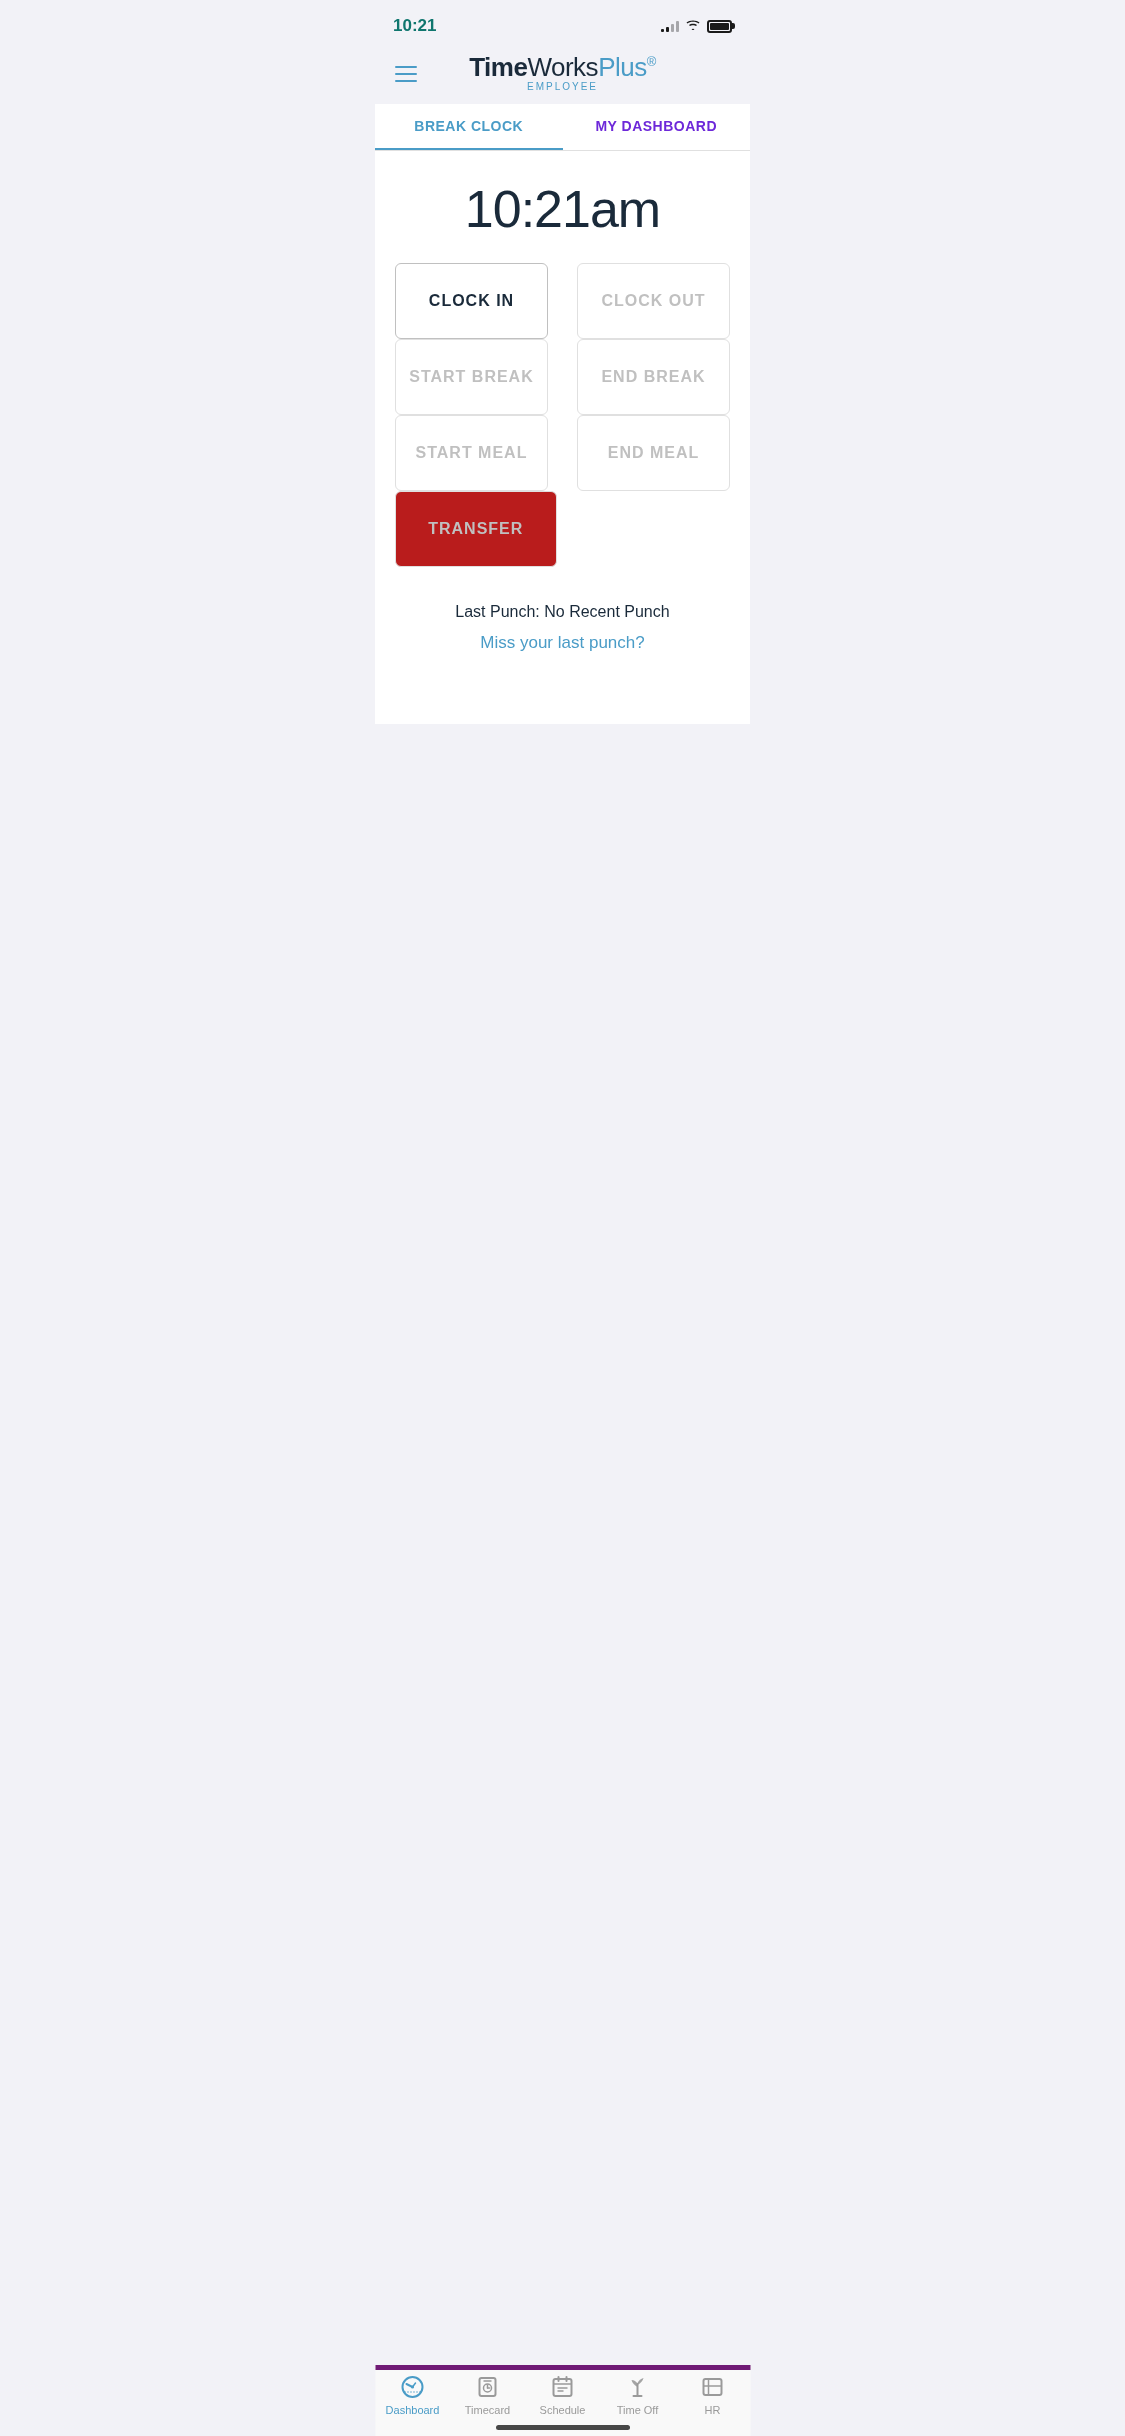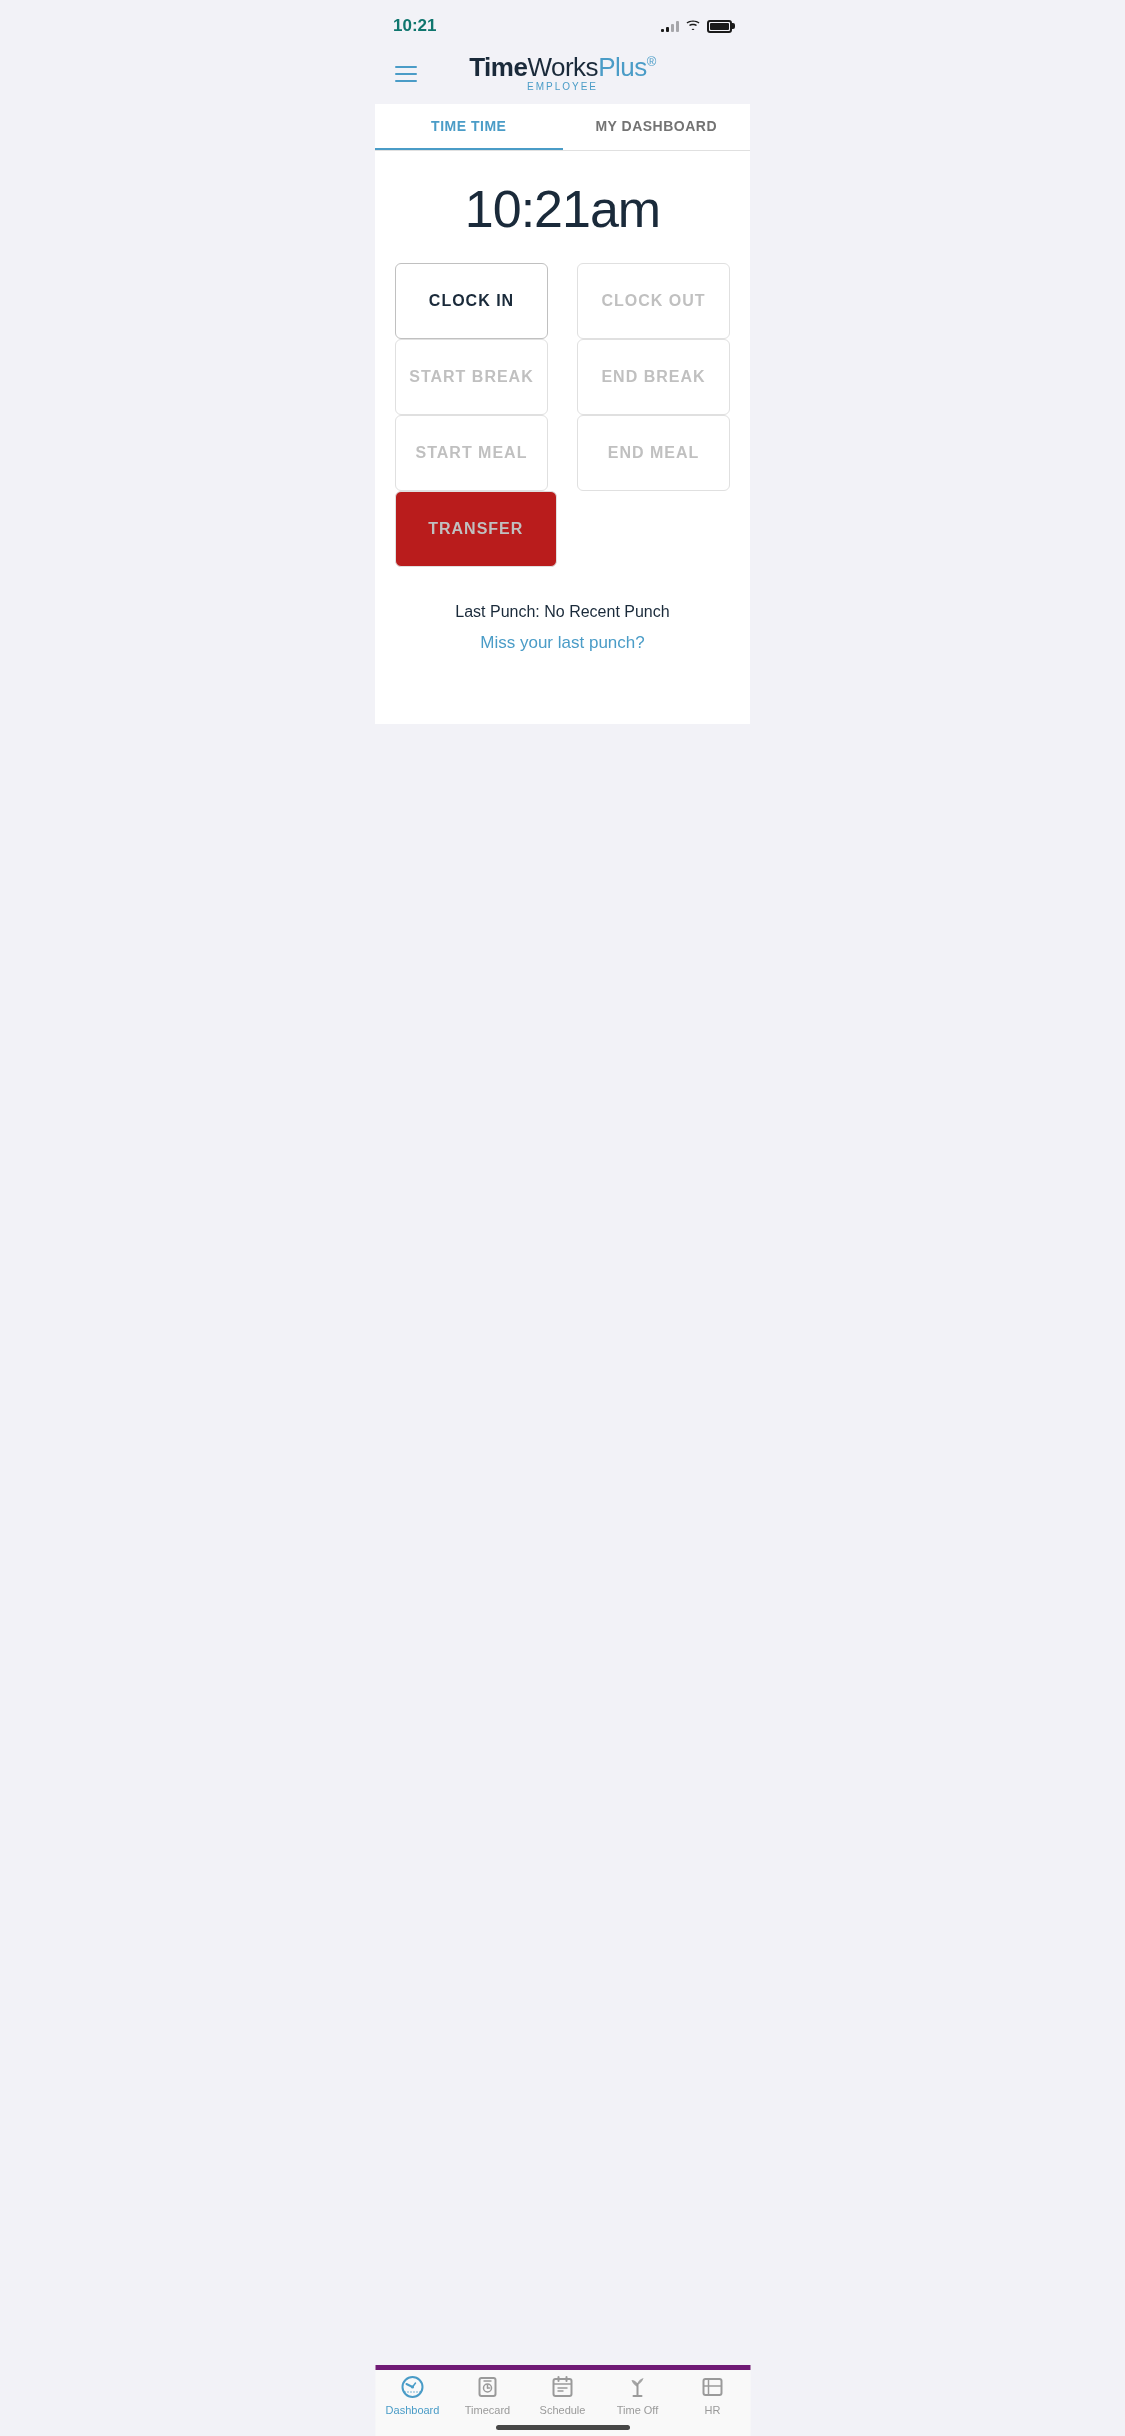--- a/index.html
+++ b/index.html
@@ -154,21 +154,21 @@
       font-size: 14px;
       font-weight: 600;
       letter-spacing: 0.5px;
       cursor: pointer;
     }
     .tab.active {
       color: #4a9cc7;
       border-bottom: 2px solid #4a9cc7;
     }
     .tab.inactive {
-      color: #737373;
+      color: #6d28d9;
     }
 
     
     .main {
       background: #fff;
       padding: 0 20px 20px;
       flex: 1;
     }
 
     
@@ -330,21 +330,21 @@
   <div class="logo-wrapper">
     <div class="logo-top">
       <span class="logo-time">Time<span style="font-weight:400">Works</span></span>
       <span class="logo-plus">Plus<span class="logo-reg">®</span></span>
     </div>
     <span class="logo-employee">EMPLOYEE</span>
   </div>
 </div>
 
 <div class="tabs">
-  <div class="tab active">TIME TIME</div>
+  <div class="tab active">BREAK CLOCK</div>
   <div class="tab inactive">MY DASHBOARD</div>
 </div>
 
 <div class="main content-area">
 
   <div class="time-display">10:21am</div>
 
   <div class="buttons-grid">
     <div class="action-btn active-btn">CLOCK IN</div>
     <div class="action-btn inactive-btn">CLOCK OUT</div>

